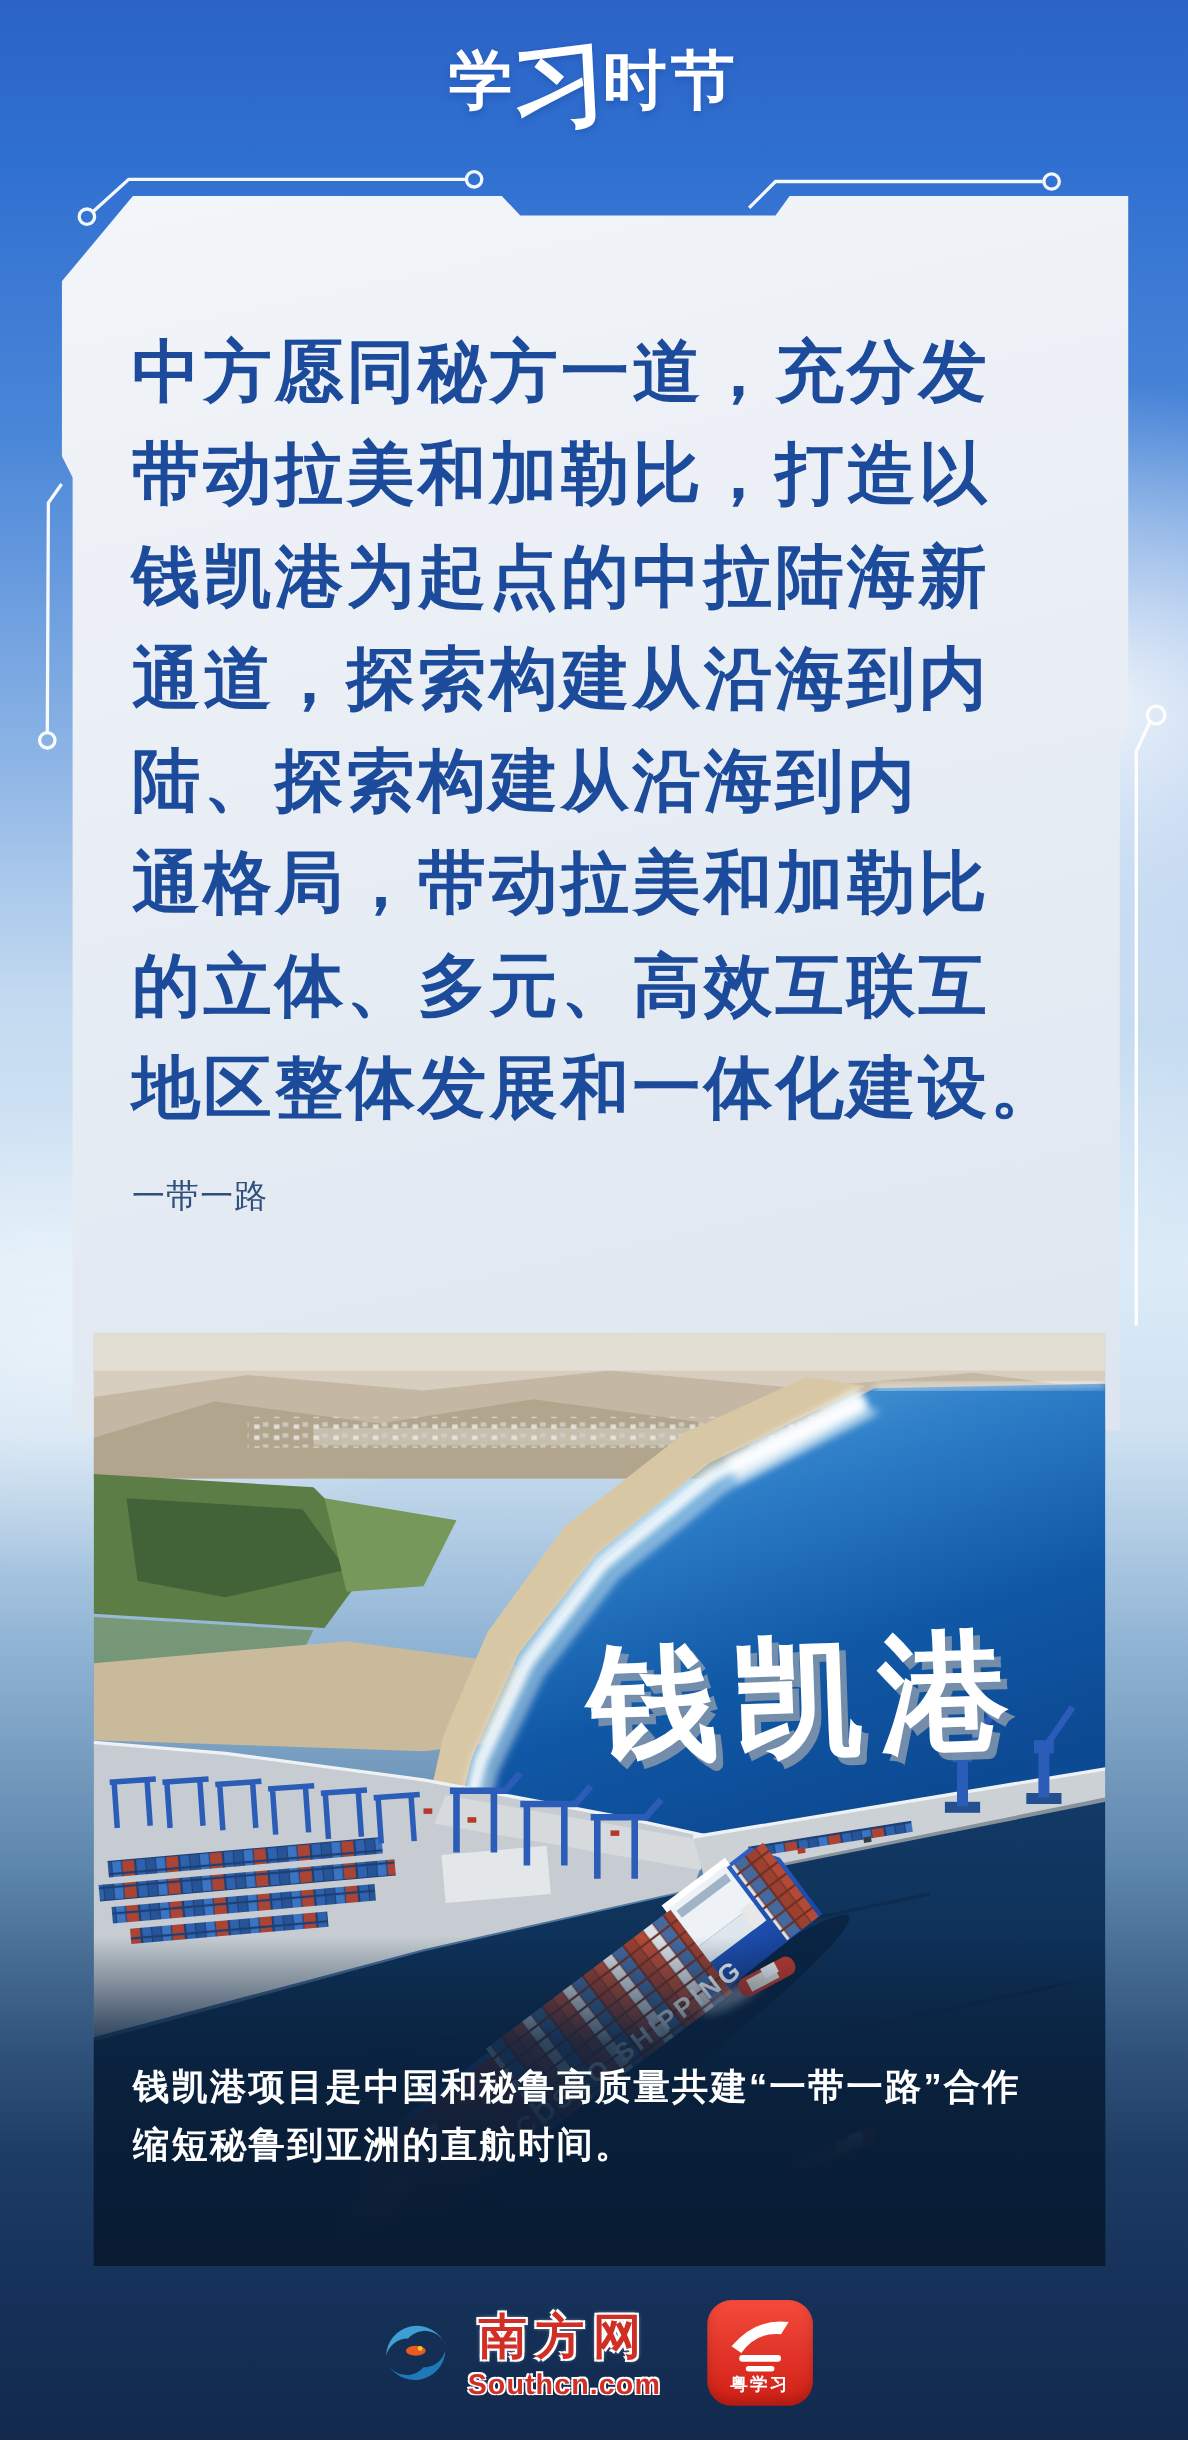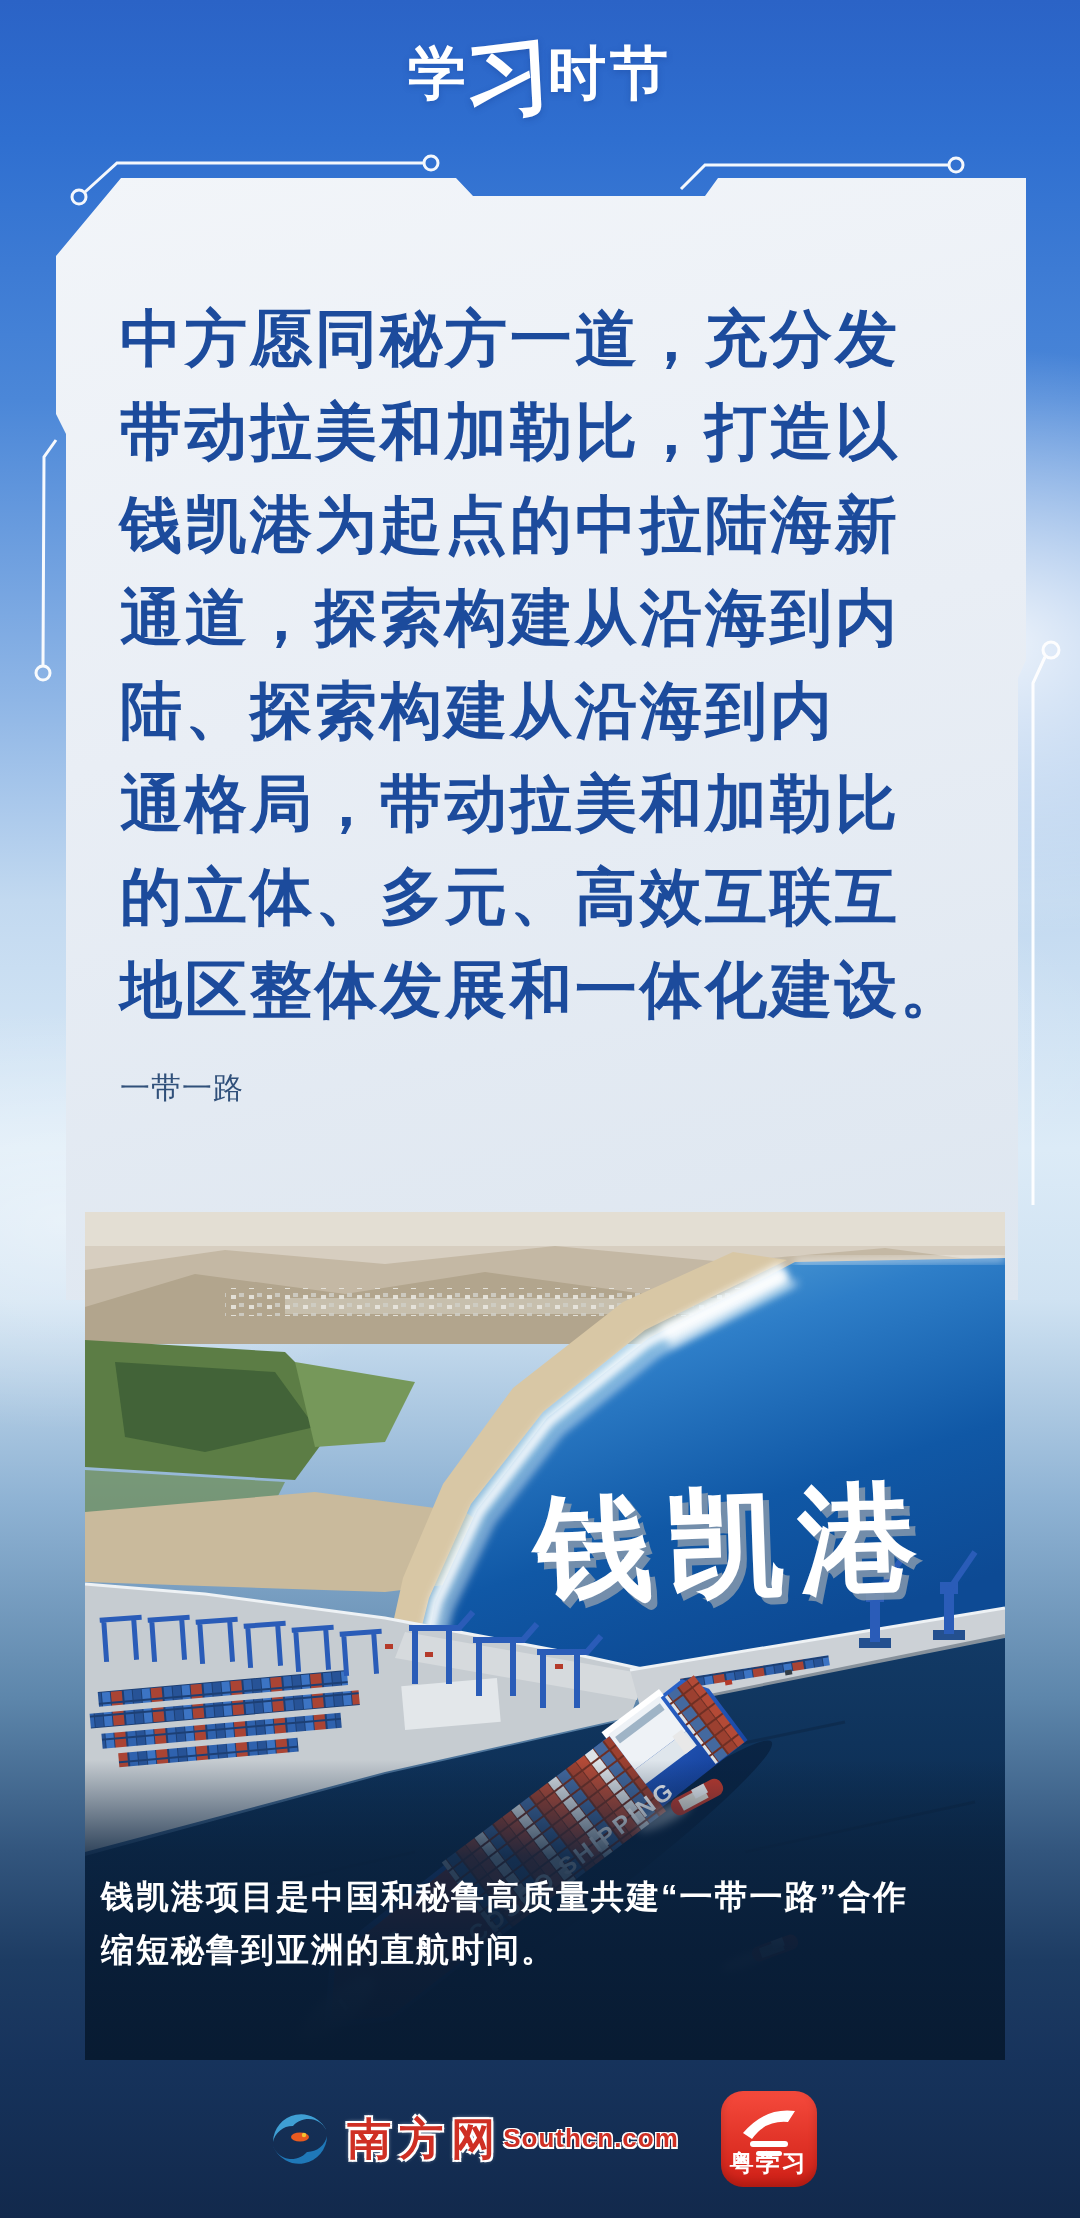--- a/index.html
+++ b/index.html
@@ -30,42 +30,42 @@
       970px 482px,962px 500px,962px 1122px,10px 1122px,10px 256px,0 236px,0 78px);}
   .quote{margin:114px 0 0 64px;}
   .quote-line{height:93px;line-height:93px;font-size:62px;font-weight:900;
     letter-spacing:3px;color:#1c4b9c;white-space:nowrap;}
   .attr{margin:24px 0 0 64px;font-size:30px;line-height:56px;font-weight:500;
     color:#30507a;letter-spacing:1px;}
   
   .photo{position:absolute;left:85px;top:1212px;width:920px;height:848px;overflow:hidden;}
   .photo svg{position:absolute;inset:0;}
   .photo-caption{position:absolute;left:0;right:0;bottom:0;height:300px;
-    padding:110px 30px 0 16px;box-sizing:border-box;
+    padding:110px 30px 0 36px;box-sizing:border-box;
     background:linear-gradient(180deg,rgba(10,36,66,0) 0%,rgba(10,34,62,.82) 32%,
       rgba(9,30,56,.97) 62%,rgba(8,27,50,1) 100%);}
   .caption-line{font-size:33px;line-height:53px;font-weight:700;color:#fff;
     letter-spacing:2px;white-space:nowrap;}
   
   .footer{position:absolute;left:0;top:2060px;width:1080px;height:158px;
     background:linear-gradient(180deg,#16335c,#12294c);
     display:flex;align-items:center;justify-content:center;gap:42px;}
   .southcn{display:flex;align-items:center;gap:10px;}
-  .southcn-texts{display:flex;flex-direction:row;align-items:center;}
+  .southcn-texts{display:flex;flex-direction:column;align-items:center;}
   .southcn-name{font-size:44px;font-weight:900;color:#cf2f24;letter-spacing:8px;
     font-family:"Liberation Serif","DejaVu Serif",serif;
     text-shadow:-2px -2px 0 #fff,2px -2px 0 #fff,-2px 2px 0 #fff,2px 2px 0 #fff,0 0 5px #fff;}
   .southcn-domain{font-size:26px;font-weight:800;color:#cf2f24;letter-spacing:1px;margin-top:-2px;
     text-shadow:-1.5px -1.5px 0 #fff,1.5px -1.5px 0 #fff,-1.5px 1.5px 0 #fff,1.5px 1.5px 0 #fff;}
   .yuexuexi{width:96px;height:96px;border-radius:22px;position:relative;
     background:linear-gradient(180deg,#f54a3c,#cf1f16);
     box-shadow:inset 0 -5px 10px rgba(0,0,0,.18);}
   .yuexuexi svg{position:absolute;left:0;top:0;}
   .yuexuexi-label{position:absolute;left:0;right:0;bottom:8px;text-align:center;
-    font-size:24px;font-weight:800;color:#fff;letter-spacing:2px;margin-top:36px;}
+    font-size:16px;font-weight:800;color:#fff;letter-spacing:2px;margin-top:36px;}
 </style>
 </head>
 <body>
 
 <div class="poster">
   <div class="bg"></div>
 
   <div class="brand">
     <span class="b">学</span><span class="b-script">习</span><span class="b">时</span><span class="b">节</span>
   </div>

